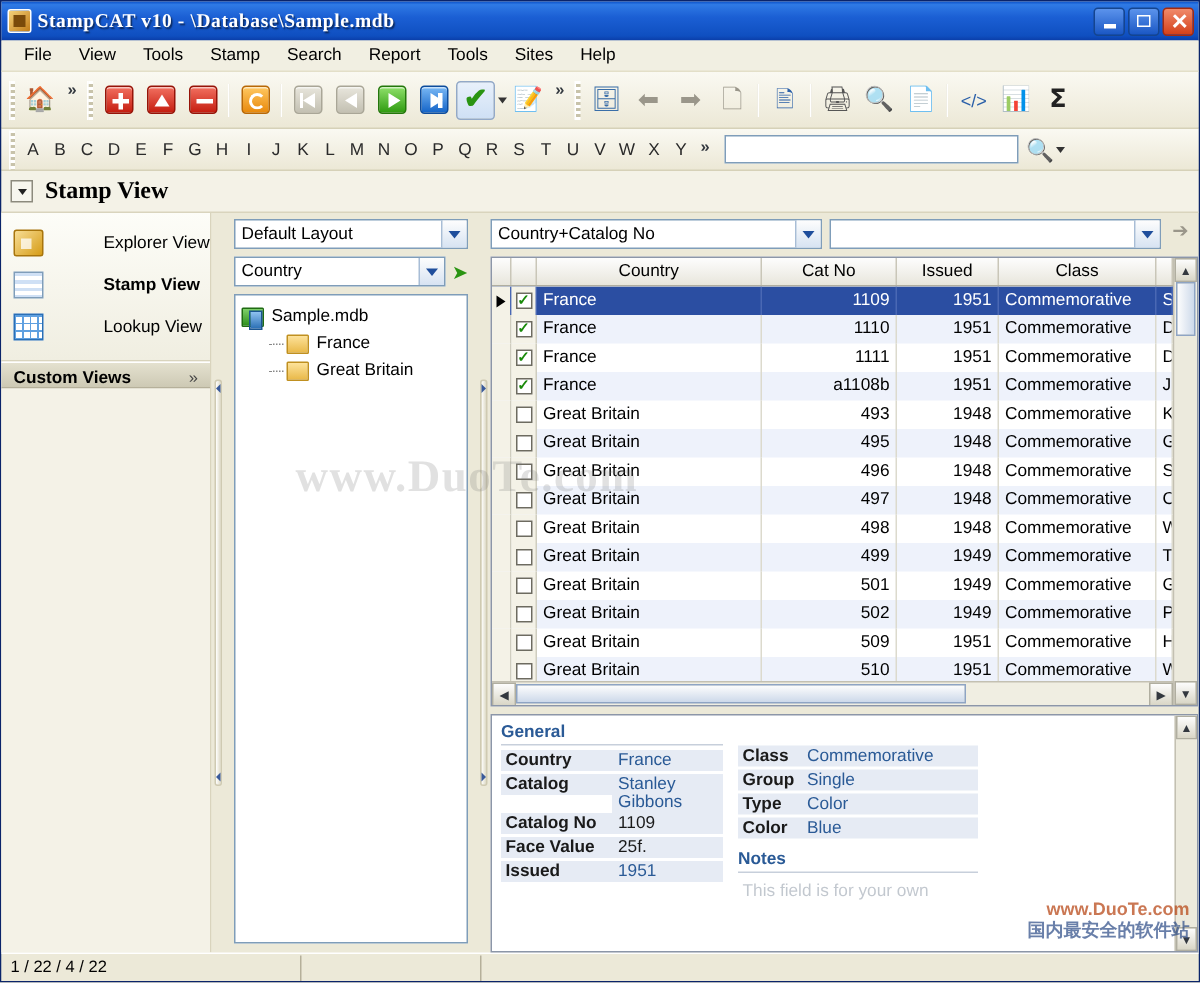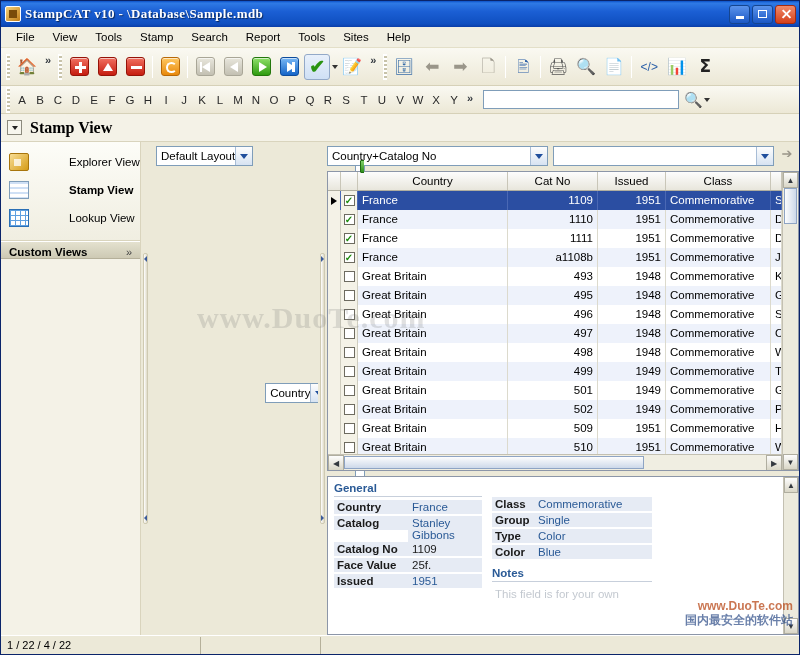--- a/index.html
+++ b/index.html
@@ -146,21 +146,21 @@
               align-items:center; justify-content:center; }
   .splitter .bar { width:5px; height:55%; background:linear-gradient(90deg,#fff,#dedaC6);
                    border:1px solid #cfcab2; border-radius:2px;
                    display:flex; flex-direction:column; align-items:center;
                    justify-content:space-between; padding:2px 0; }
   .splitter .ar { width:0;height:0;border-top:3px solid transparent;
                   border-bottom:3px solid transparent;border-right:3px solid #3a5a9a; }
   .splitter .ar.r { border-right:none; border-left:3px solid #3a5a9a; }
 
   
-  .treecol { width:168px; flex:none; display:flex; flex-direction:row; padding-top:4px; }
+  .treecol { width:168px; flex:none; display:flex; flex-direction:column; padding-top:4px; }
   .combo { height:20px; border:1px solid #7f9db9; background:#fff; display:flex;
            align-items:center; padding:0 0 0 4px; font-size:11.5px; }
   .combo .txt { flex:1; white-space:nowrap; overflow:hidden; }
   .combo .btn { width:17px; height:18px; flex:none; display:flex; align-items:center;
                 justify-content:center; background:linear-gradient(180deg,#fdfdfd,#d7e3f2);
                 border-left:1px solid #a8bdd6; }
   .combo .btn i { width:0;height:0;border-left:4px solid transparent;
                   border-right:4px solid transparent;border-top:5px solid #1f4e9c; }
   .row-combo { display:flex; align-items:center; gap:4px; margin:5px 6px 0 6px; }
   .grnarrow { font-size:13px; color:#2a9412; }

